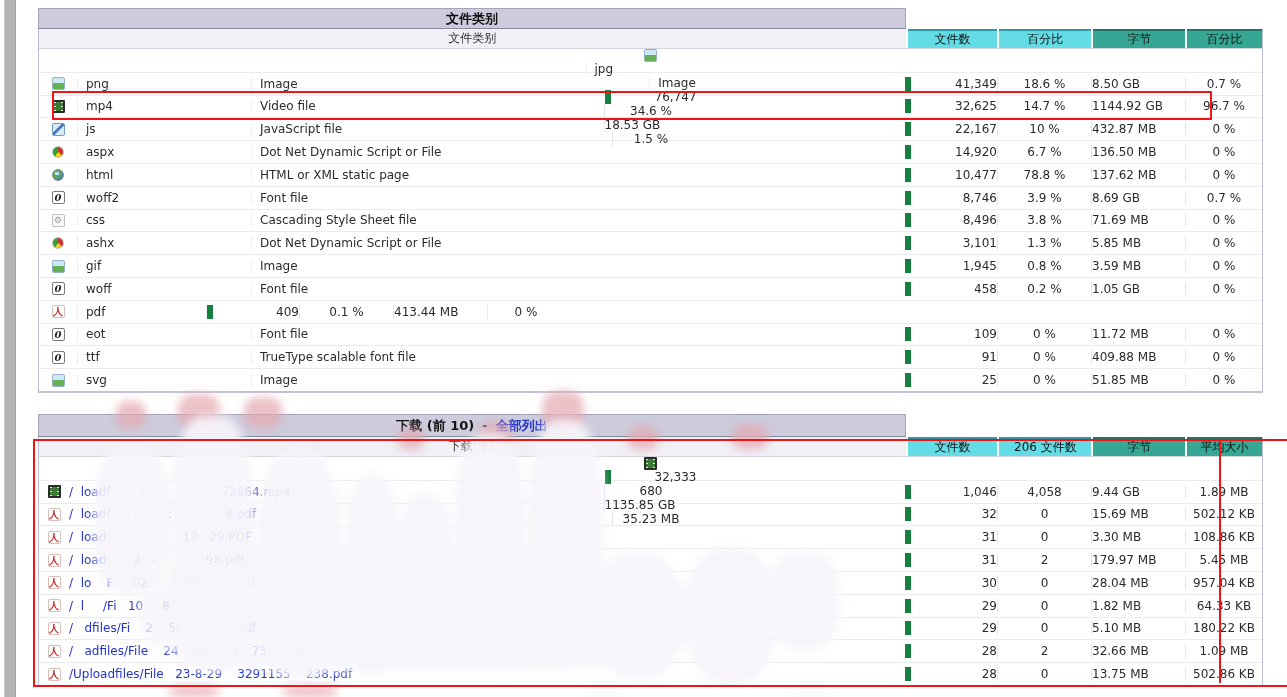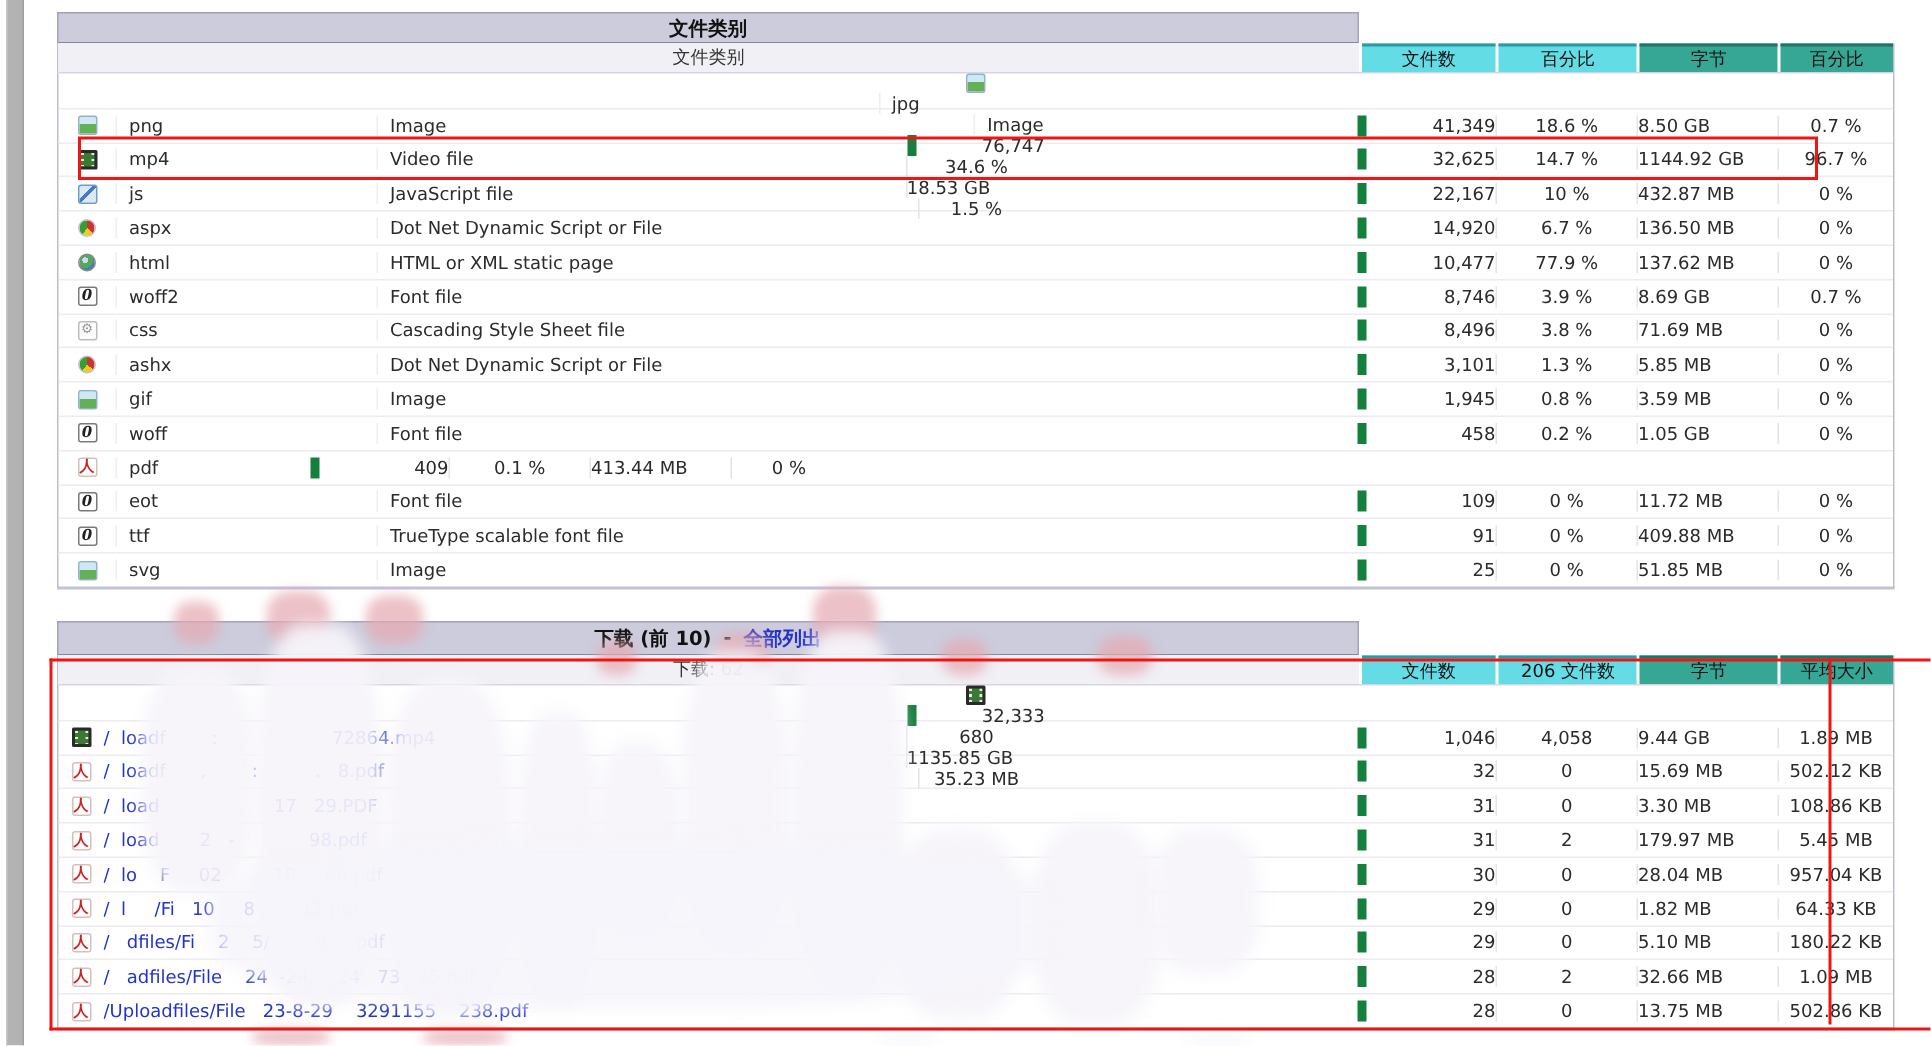--- a/index.html
+++ b/index.html
@@ -165,21 +165,21 @@
           <div class="c-v3">136.50 MB</div>
           <div class="c-v4">0 %</div>
         </div>
         <div class="row">
           <div class="c-icon">
             <span class="ic ic-globe"></span>
           </div>
           <div class="c-ext">html</div>
           <div class="c-desc">HTML or XML static page</div>
           <div class="c-v1">10,477</div>
-          <div class="c-v2">77.9 %</div>
+          <div class="c-v2">78.8 %</div>
           <div class="c-v3">137.62 MB</div>
           <div class="c-v4">0 %</div>
         </div>
         <div class="row">
           <div class="c-icon">
             <span class="ic ic-font"></span>
           </div>
           <div class="c-ext">woff2</div>
           <div class="c-desc">Font file</div>
           <div class="c-v1">8,746</div>

